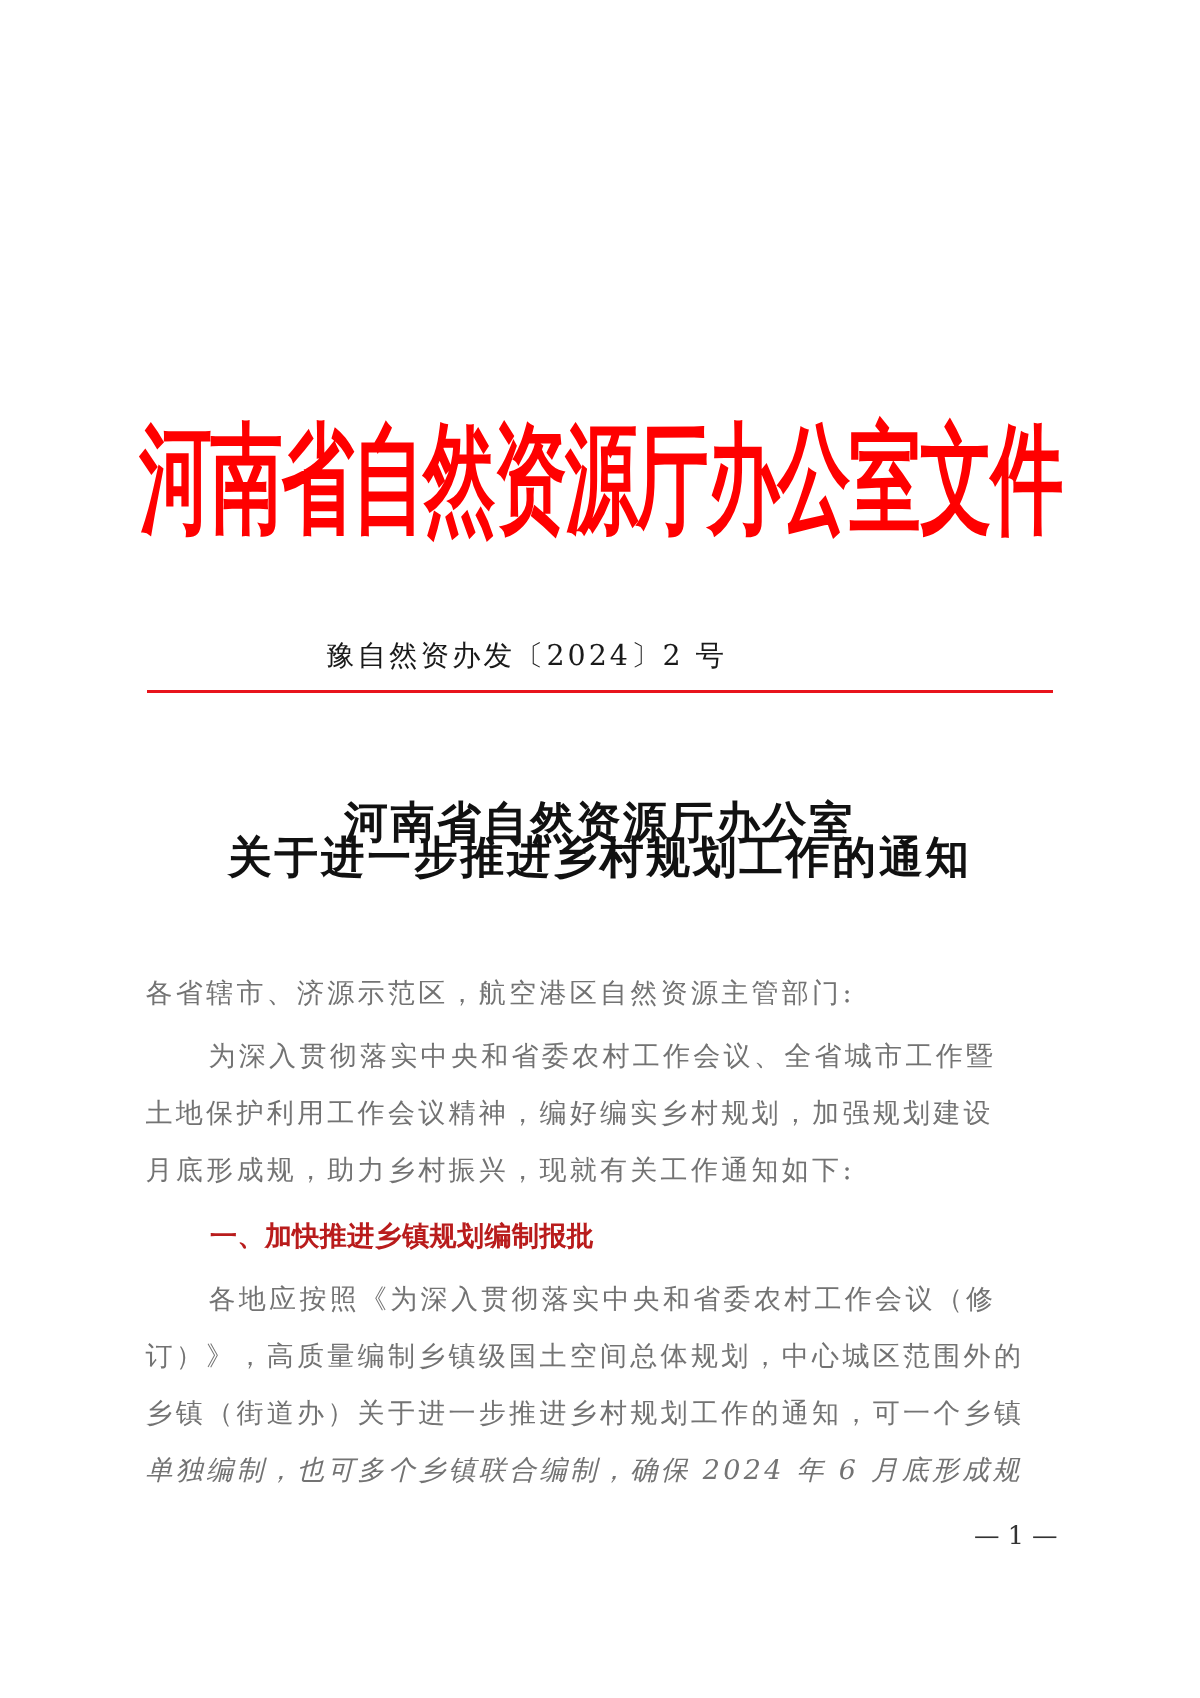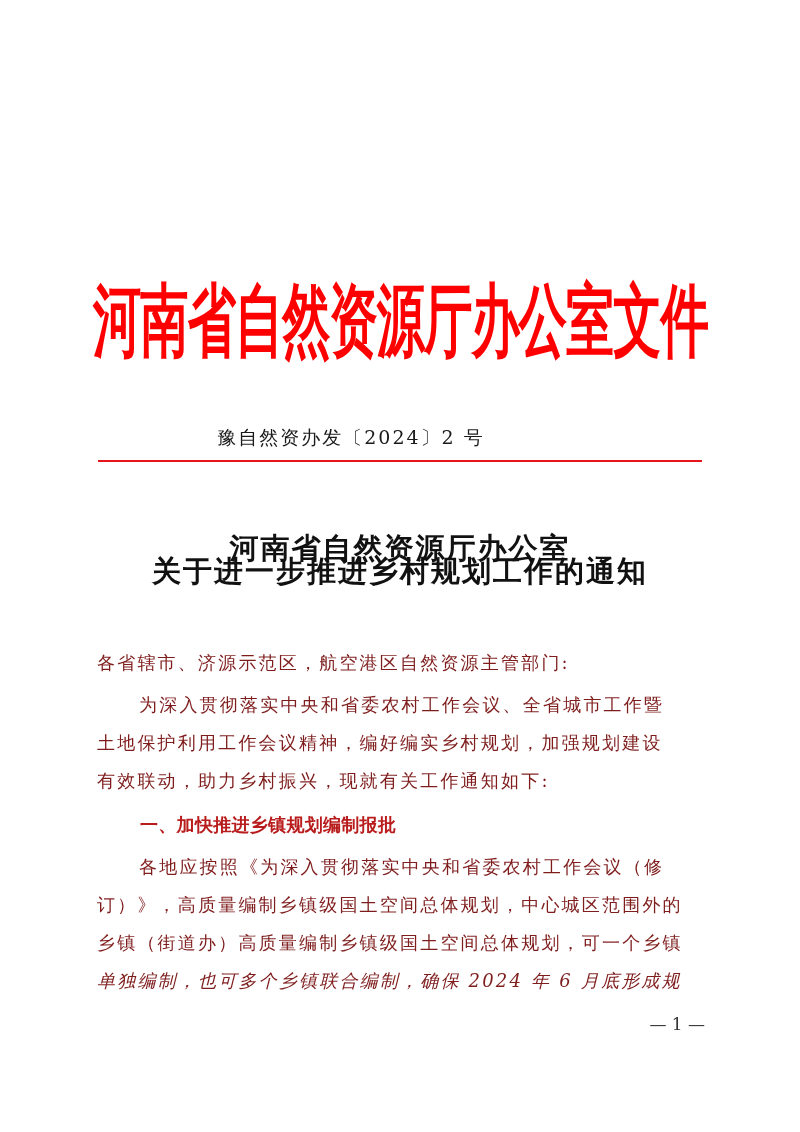--- a/index.html
+++ b/index.html
@@ -78,21 +78,21 @@
     }
     .title-line-1 { top: 530px; }
     .title-line-2 { top: 553px; }
     .body-line {
       position: absolute;
       left: 97px;
       width: 620px;
       font-size: 18px;
       line-height: 26px;
       letter-spacing: 2.2px;
-      color: #7f1d1d;
+      color: #737373;
       white-space: nowrap;
     }
     .indent { left: 139px; }
     .section-heading {
       position: absolute;
       left: 140px;
       font-family: "DejaVu Sans", "Liberation Sans", sans-serif;
       font-weight: bold;
       font-size: 18px;
       line-height: 26px;
@@ -125,24 +125,24 @@
 
   <div class="red-rule"></div>
 
   <div class="title-line title-line-1">河南省自然资源厅办公室</div>
   <div class="title-line title-line-2">关于进一步推进乡村规划工作的通知</div>
 
   <div class="body-line" style="top:650px;">各省辖市、济源示范区，航空港区自然资源主管部门:</div>
 
   <div class="body-line indent" style="top:692px;">为深入贯彻落实中央和省委农村工作会议、全省城市工作暨</div>
   <div class="body-line" style="top:730px;">土地保护利用工作会议精神，编好编实乡村规划，加强规划建设</div>
-  <div class="body-line" style="top:768px;">有效联动，助力乡村振兴，现就有关工作通知如下:</div>
+  <div class="body-line" style="top:768px;">月底形成规，助力乡村振兴，现就有关工作通知如下:</div>
 
   <div class="section-heading" style="top:812px;">一、加快推进乡镇规划编制报批</div>
 
   <div class="body-line indent" style="top:854px;">各地应按照《为深入贯彻落实中央和省委农村工作会议（修</div>
   <div class="body-line" style="top:892px;">订）》，高质量编制乡镇级国土空间总体规划，中心城区范围外的</div>
-  <div class="body-line" style="top:930px;">乡镇（街道办）高质量编制乡镇级国土空间总体规划，可一个乡镇</div>
+  <div class="body-line" style="top:930px;">乡镇（街道办）关于进一步推进乡村规划工作的通知，可一个乡镇</div>
   <div class="body-line" style="top:968px;font-style:italic;">单独编制，也可多个乡镇联合编制，确保 2024 年 6 月底形成规</div>
 
   <div class="page-number">— 1 —</div>
 
 </div>
 
 </body></html>

